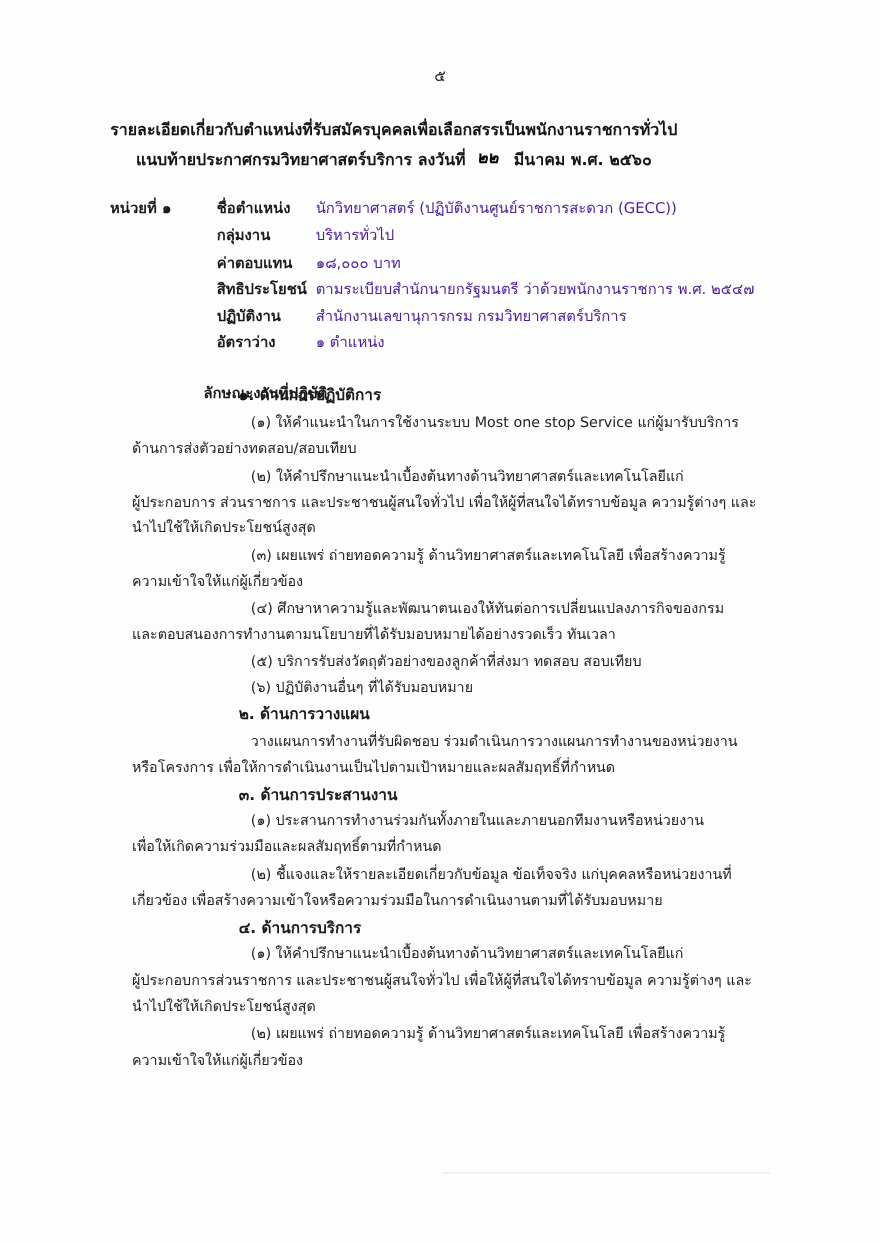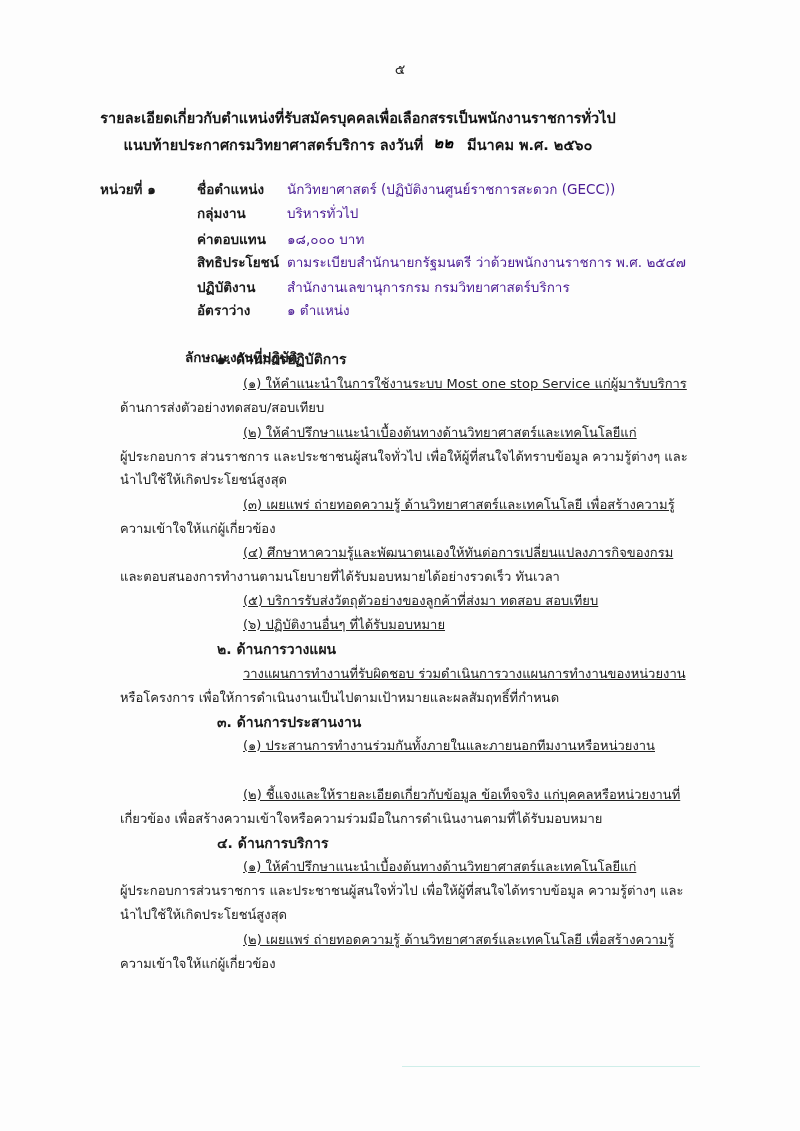--- a/index.html
+++ b/index.html
@@ -90,21 +90,21 @@
       font-size: 14px;
       font-weight: bold;
       white-space: nowrap;
     }
     .line {
       position: absolute;
       font-size: 13px;
       white-space: nowrap;
       color: #222;
     }
-    .line.first { left: 243px; text-decoration: underline; }
+    .line.first { left: 228px; }
     .line.cont { left: 120px; }
     .teal-line {
       position: absolute;
       left: 402px; top: 1066px;
       width: 298px; height: 1px;
       background: #cfeee9;
     }
   </style>
 </head>
 <body>
@@ -165,20 +165,21 @@
   <div class="line first" style="top:590px">(๕) บริการรับส่งวัตถุตัวอย่างของลูกค้าที่ส่งมา ทดสอบ สอบเทียบ</div>
   <div class="line first" style="top:614px">(๖) ปฏิบัติงานอื่นๆ ที่ได้รับมอบหมาย</div>
 
   <div class="sec-heading" style="top:638px">๒. ด้านการวางแผน</div>
   <div class="line cont" style="top:687px">หรือโครงการ เพื่อให้การดำเนินงานเป็นไปตามเป้าหมายและผลสัมฤทธิ์ที่กำหนด</div>
   <div class="line first" style="top:663px">วางแผนการทำงานที่รับผิดชอบ ร่วมดำเนินการวางแผนการทำงานของหน่วยงาน</div>
 
   <div class="sec-heading" style="top:711px">๓. ด้านการประสานงาน</div>
 
   <div class="line first" style="top:735px">(๑) ประสานการทำงานร่วมกันทั้งภายในและภายนอกทีมงานหรือหน่วยงาน</div>
+  <div class="line cont" style="top:759px">เพื่อให้เกิดความร่วมมือและผลสัมฤทธิ์ตามที่กำหนด</div>
 
   <div class="line first" style="top:784px">(๒) ชี้แจงและให้รายละเอียดเกี่ยวกับข้อมูล ข้อเท็จจริง แก่บุคคลหรือหน่วยงานที่</div>
   <div class="line cont" style="top:808px">เกี่ยวข้อง เพื่อสร้างความเข้าใจหรือความร่วมมือในการดำเนินงานตามที่ได้รับมอบหมาย</div>
 
   <div class="sec-heading" style="top:832px">๔. ด้านการบริการ</div>
 
   <div class="line first" style="top:856px">(๑) ให้คำปรึกษาแนะนำเบื้องต้นทางด้านวิทยาศาสตร์และเทคโนโลยีแก่</div>
   <div class="line cont" style="top:880px">ผู้ประกอบการส่วนราชการ และประชาชนผู้สนใจทั่วไป เพื่อให้ผู้ที่สนใจได้ทราบข้อมูล ความรู้ต่างๆ และ</div>
   <div class="line cont" style="top:904px">นำไปใช้ให้เกิดประโยชน์สูงสุด</div>
 

